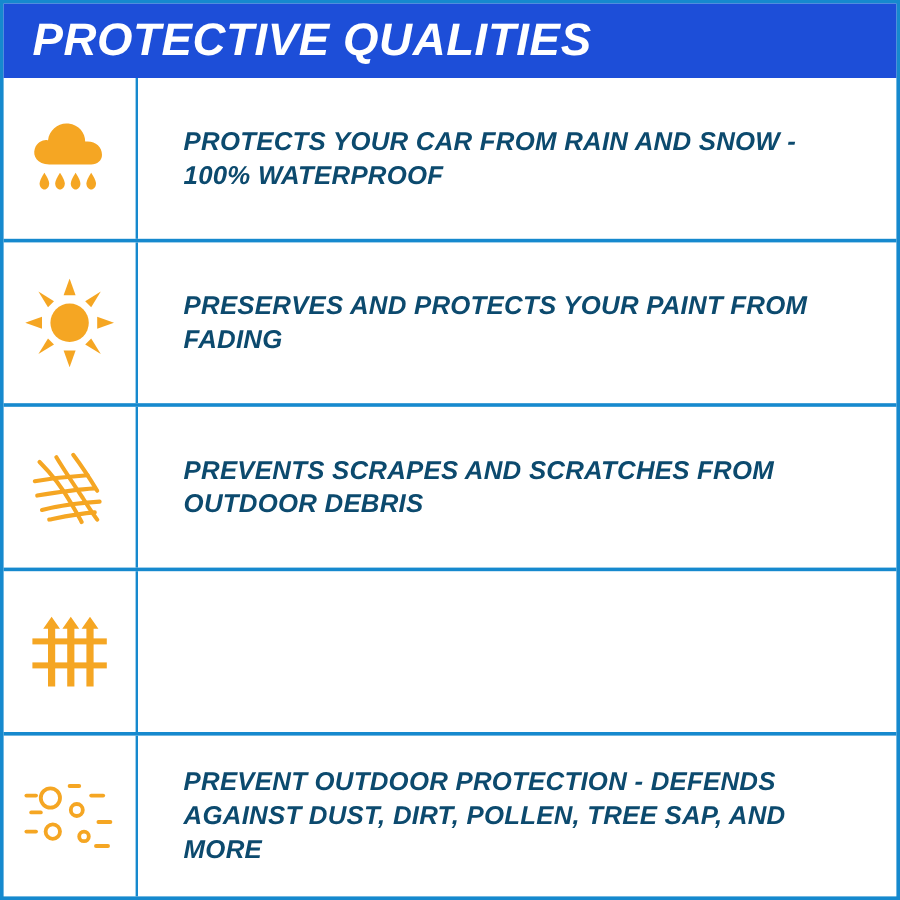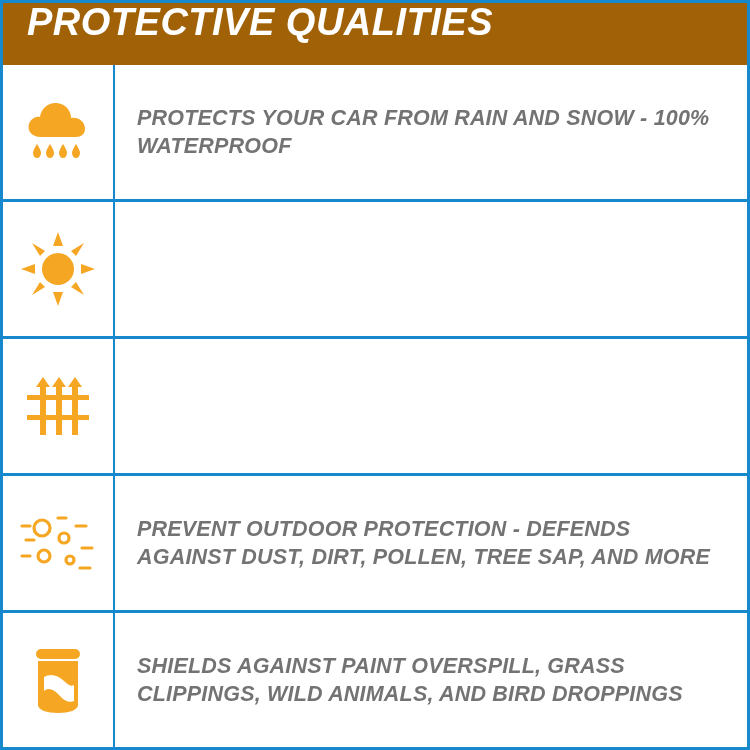--- a/index.html
+++ b/index.html
@@ -16,26 +16,26 @@
   .infographic {
     width: 750px;
     height: 750px;
     box-sizing: border-box;
     border: 3px solid #1689ce;
     display: flex;
     flex-direction: column;
     background: #ffffff;
   }
   .header {
-    background: #a16207;
+    background: #1d4ed8;
     color: #ffffff;
     height: 62px;
     flex: 0 0 62px;
     display: flex;
-    align-items: flex-start;
+    align-items: center;
     padding-left: 24px;
     box-sizing: border-box;
   }
   .header-title {
     font-size: 38px;
     font-weight: bold;
     font-style: italic;
     letter-spacing: 0.5px;
     line-height: 1;
     white-space: nowrap;
@@ -65,25 +65,25 @@
     align-self: stretch;
     border-right: 2px solid #1689ce;
     box-sizing: border-box;
   }
   .text-cell {
     flex: 1 1 auto;
     padding: 0 16px 0 22px;
     box-sizing: border-box;
   }
   .text-cell p {
-    margin: 0;
+    margin: 16px;
     font-size: 21.5px;
     font-weight: bold;
     font-style: italic;
-    color: #737373;
+    color: #0c4a6e;
     line-height: 1.32;
     letter-spacing: 0.2px;
   }
   svg { display: block; }
 </style>
 </head>
 <body>
 
 <div class="infographic">
 
@@ -123,22 +123,45 @@
               <path d="M0 37 L14 32 L14 42 Z"></path>
               <path d="M74 37 L60 32 L60 42 Z"></path>
               <path d="M11 11 L24 19 L19 24 Z"></path>
               <path d="M63 11 L55 24 L50 19 Z"></path>
               <path d="M11 63 L19 50 L24 55 Z"></path>
               <path d="M63 63 L50 55 L55 50 Z"></path>
             </g>
           </svg>
         </span>
       </div>
-    </div>
-
+      <div class="text-cell">
+        <p>PRESERVES AND PROTECTS YOUR PAINT FROM FADING</p>
+      </div>
+    </div>
+
+    <div class="row">
+      <div class="icon-cell">
+        <span>
+          <svg width="74" height="70" viewBox="0 0 74 70">
+            <g stroke="#f5a623" stroke-width="3.4" fill="none" stroke-linecap="round">
+              <path d="M12 14 C20 22 30 34 38 48 C42 55 45 60 47 64"></path>
+              <path d="M26 10 C32 20 40 32 48 44 C53 52 57 58 60 62"></path>
+              <path d="M40 8 C46 16 54 28 60 38"></path>
+              <path d="M8 30 C20 28 36 26 52 25"></path>
+              <path d="M10 42 C22 40 40 37 58 36"></path>
+              <path d="M14 54 C26 51 44 48 62 47"></path>
+              <path d="M20 62 C30 60 44 57 58 56"></path>
+            </g>
+          </svg>
+        </span>
+      </div>
+      <div class="text-cell">
+        <p>PREVENTS SCRAPES AND SCRATCHES FROM OUTDOOR DEBRIS</p>
+      </div>
+    </div>
 
     <div class="row">
       <div class="icon-cell">
         <span>
           <svg width="74" height="66" viewBox="0 0 74 66">
             <g fill="#f5a623">
               <path d="M22 4 L29 14 L25 14 L25 62 L19 62 L19 14 L15 14 Z"></path>
               <path d="M38 4 L45 14 L41 14 L41 62 L35 62 L35 14 L31 14 Z"></path>
               <path d="M54 4 L61 14 L57 14 L57 62 L51 62 L51 14 L47 14 Z"></path>
               <rect x="6" y="22" width="62" height="5"></rect>
@@ -167,33 +190,15 @@
               <path d="M8 28 L16 28"></path>
             </g>
           </svg>
         </span>
       </div>
       <div class="text-cell">
         <p>PREVENT OUTDOOR PROTECTION - DEFENDS AGAINST DUST, DIRT, POLLEN, TREE SAP, AND MORE</p>
       </div>
     </div>
 
-    <div class="row">
-      <div class="icon-cell">
-        <span>
-          <svg width="68" height="74" viewBox="0 0 68 74">
-            <g fill="#f5a623">
-              <rect x="12" y="6" width="44" height="10" rx="5"></rect>
-              <path d="M14 18 L54 18 L54 62 C54 67 45 70 34 70 C23 70 14 67 14 62 Z"></path>
-            </g>
-            <g fill="#ffffff">
-              <path d="M20 34 C26 30 34 32 40 38 C44 42 48 44 50 42 L50 58 C46 60 40 58 36 53 C30 46 24 44 20 48 Z"></path>
-            </g>
-          </svg>
-        </span>
-      </div>
-      <div class="text-cell">
-        <p>SHIELDS AGAINST PAINT OVERSPILL, GRASS CLIPPINGS, WILD ANIMALS, AND BIRD DROPPINGS</p>
-      </div>
-    </div>
 
   </div>
 </div>
 
 </body></html>

